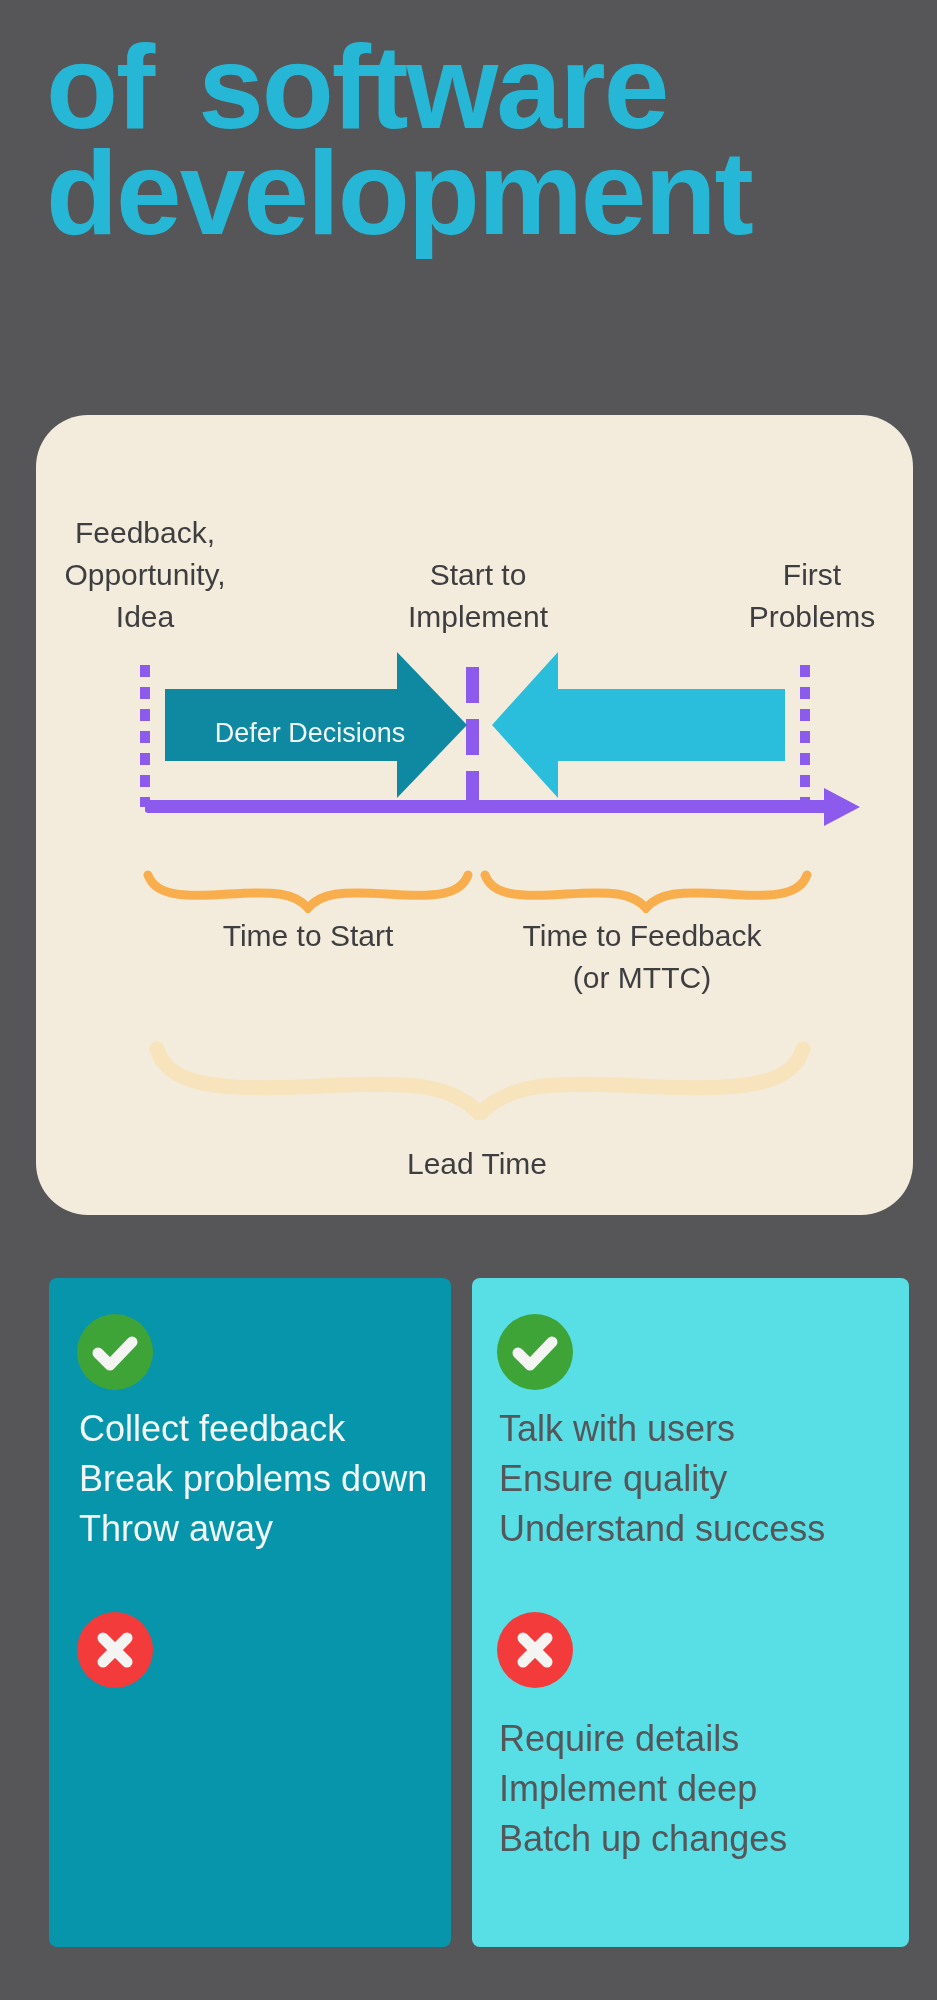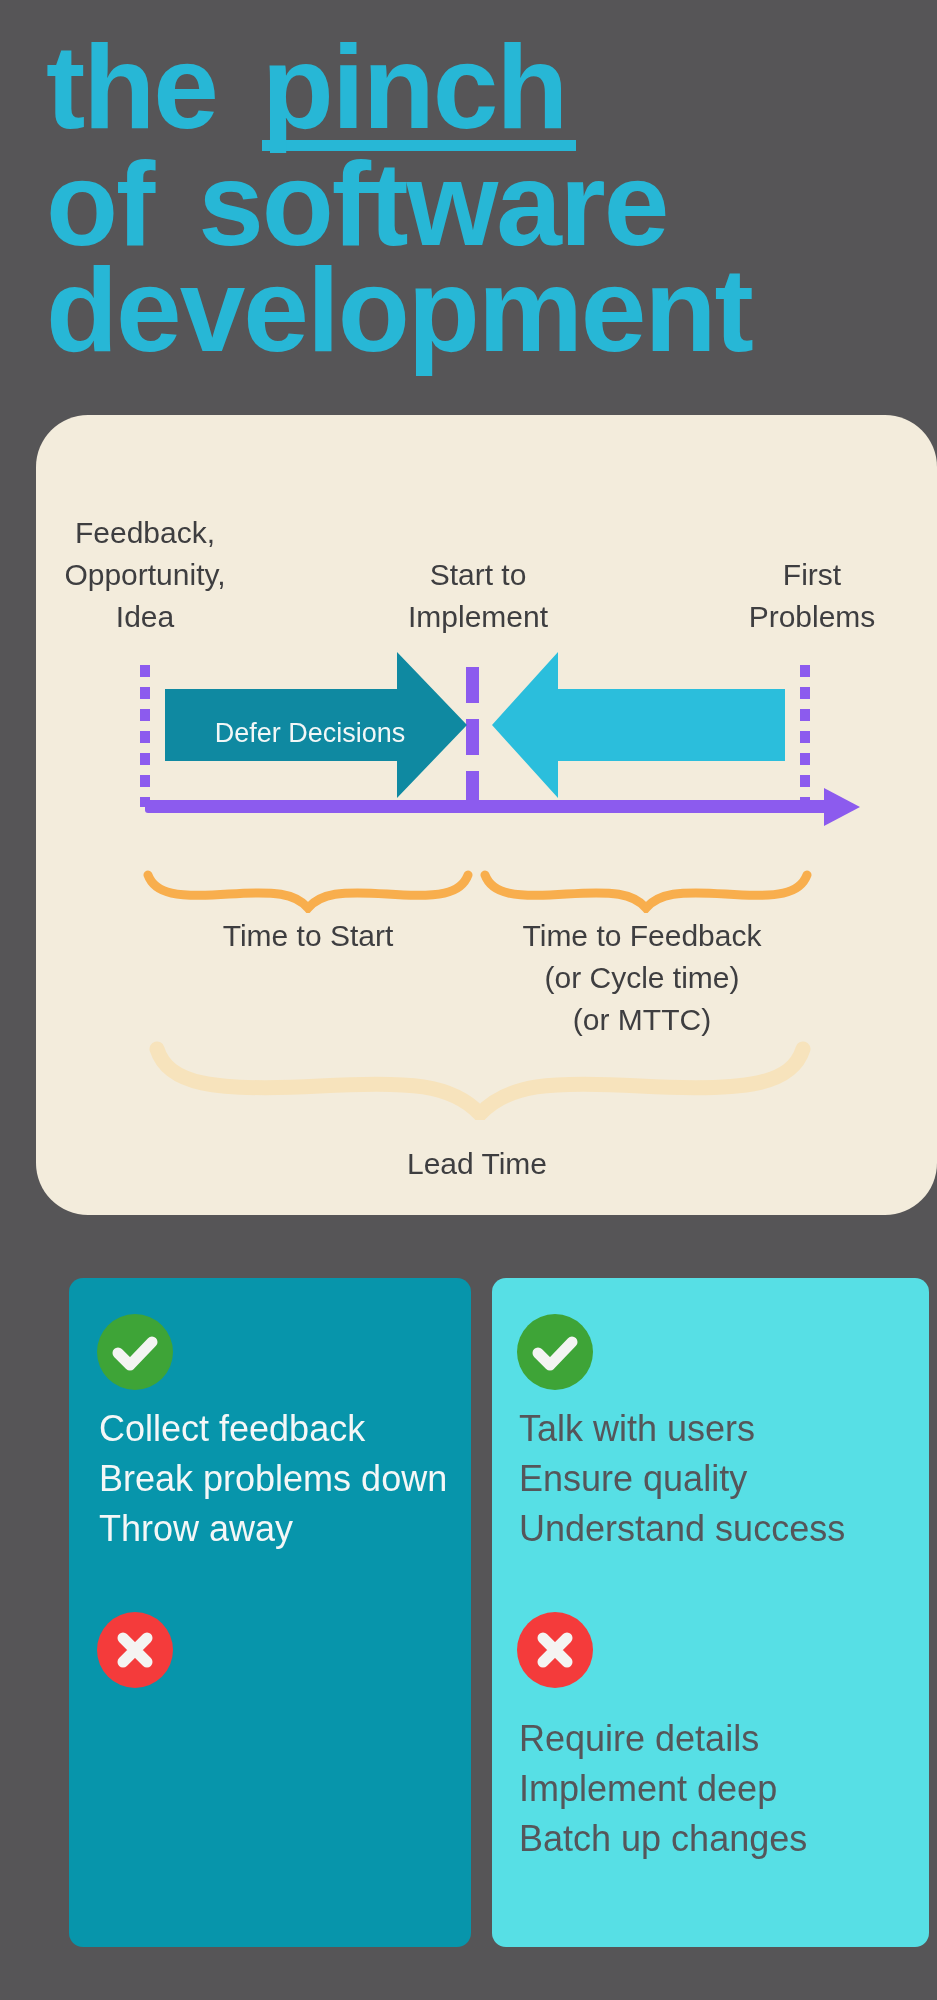--- a/index.html
+++ b/index.html
@@ -13,21 +13,21 @@
     position:absolute;left:46px;top:34px;width:860px;
     color:#27B7D6;font-weight:bold;font-size:118px;line-height:106px;
     letter-spacing:-2px;word-spacing:14px;
   }
   .title-line{white-space:nowrap;}
   .pinch{display:inline-block;border-bottom:11px solid #27B7D6;padding-right:10px;}
 
   
   .panel{
     position:absolute;left:36px;top:415px;width:877px;height:800px;
-    background:#F3ECDC;border-radius:52px;padding-left:24px;
+    background:#F3ECDC;border-radius:52px;
   }
   .panel *{position:absolute;}
   .milestone{
     text-align:center;color:#3E3E40;font-size:30px;line-height:42px;
   }
   .milestone div{position:static;}
   .m1{left:0px;top:97px;width:218px;}
   .m2{left:322px;top:139px;width:240px;}
   .m3{left:656px;top:139px;width:240px;}
 
@@ -67,42 +67,38 @@
 
   .brace-label{
     text-align:center;color:#3E3E40;font-size:30px;line-height:42px;
   }
   .brace-label div{position:static;}
   .lbl-tts{left:132px;top:500px;width:280px;}
   .lbl-ttf{left:466px;top:500px;width:280px;}
   .lbl-lead{left:321px;top:728px;width:240px;}
 
   
-  .card{position:absolute;top:1278px;height:669px;border-radius:14px;margin-left:20px;}
+  .card{position:absolute;top:1278px;height:669px;border-radius:8px;}
   .card-left{left:49px;width:402px;background:#0795AB;color:#F4F7F7;}
   .card-right{left:472px;width:437px;background:#57DFE5;color:#55565A;}
   .badge{position:absolute;left:28px;width:76px;height:76px;}
   .card-right .badge{left:25px;}
   .badge-check{top:36px;}
   .badge-x{top:334px;}
   .card-list{position:absolute;left:30px;font-size:36px;line-height:50px;}
   .card-right .card-list{left:27px;}
   .list-do{top:126px;}
   .list-dont{top:436px;}
 </style>
 </head>
 <body>
 
 <div class="page">
 
   <div class="title">
-    <div class="title-line">
-      <span>the</span>
-      <span class="pinch">pinch</span>
-    </div>
     <div class="title-line">of software</div>
     <div class="title-line">development</div>
   </div>
 
   <div class="panel">
 
     <div class="milestone m1">
       <div>Feedback,</div>
       <div>Opportunity,</div>
       <div>Idea</div>
@@ -145,21 +141,20 @@
       <svg viewBox="0 0 330 46" preserveAspectRatio="none">
         <path d="M5,8 C12,27 34,31 86,27 C132,24 152,26 165,41 C178,26 198,24 244,27 C296,31 318,27 325,8" fill="none" stroke="#F8AE4D" stroke-width="9" stroke-linecap="round"></path>
       </svg>
     </div>
 
     <div class="brace-label lbl-tts">
       <div>Time to Start</div>
     </div>
     <div class="brace-label lbl-ttf">
       <div>Time to Feedback</div>
-      <div>(or Cycle time)</div>
       <div>(or MTTC)</div>
     </div>
 
     <div class="brace-lead">
       <svg viewBox="0 0 664 84" preserveAspectRatio="none">
         <path d="M9,13 C20,48 64,56 172,50 C262,45 304,48 332,78 C360,48 402,45 492,50 C600,56 644,48 655,13" fill="none" stroke="#F7E3BC" stroke-width="15" stroke-linecap="round"></path>
       </svg>
     </div>
     <div class="brace-label lbl-lead">
       <div>Lead Time</div>

